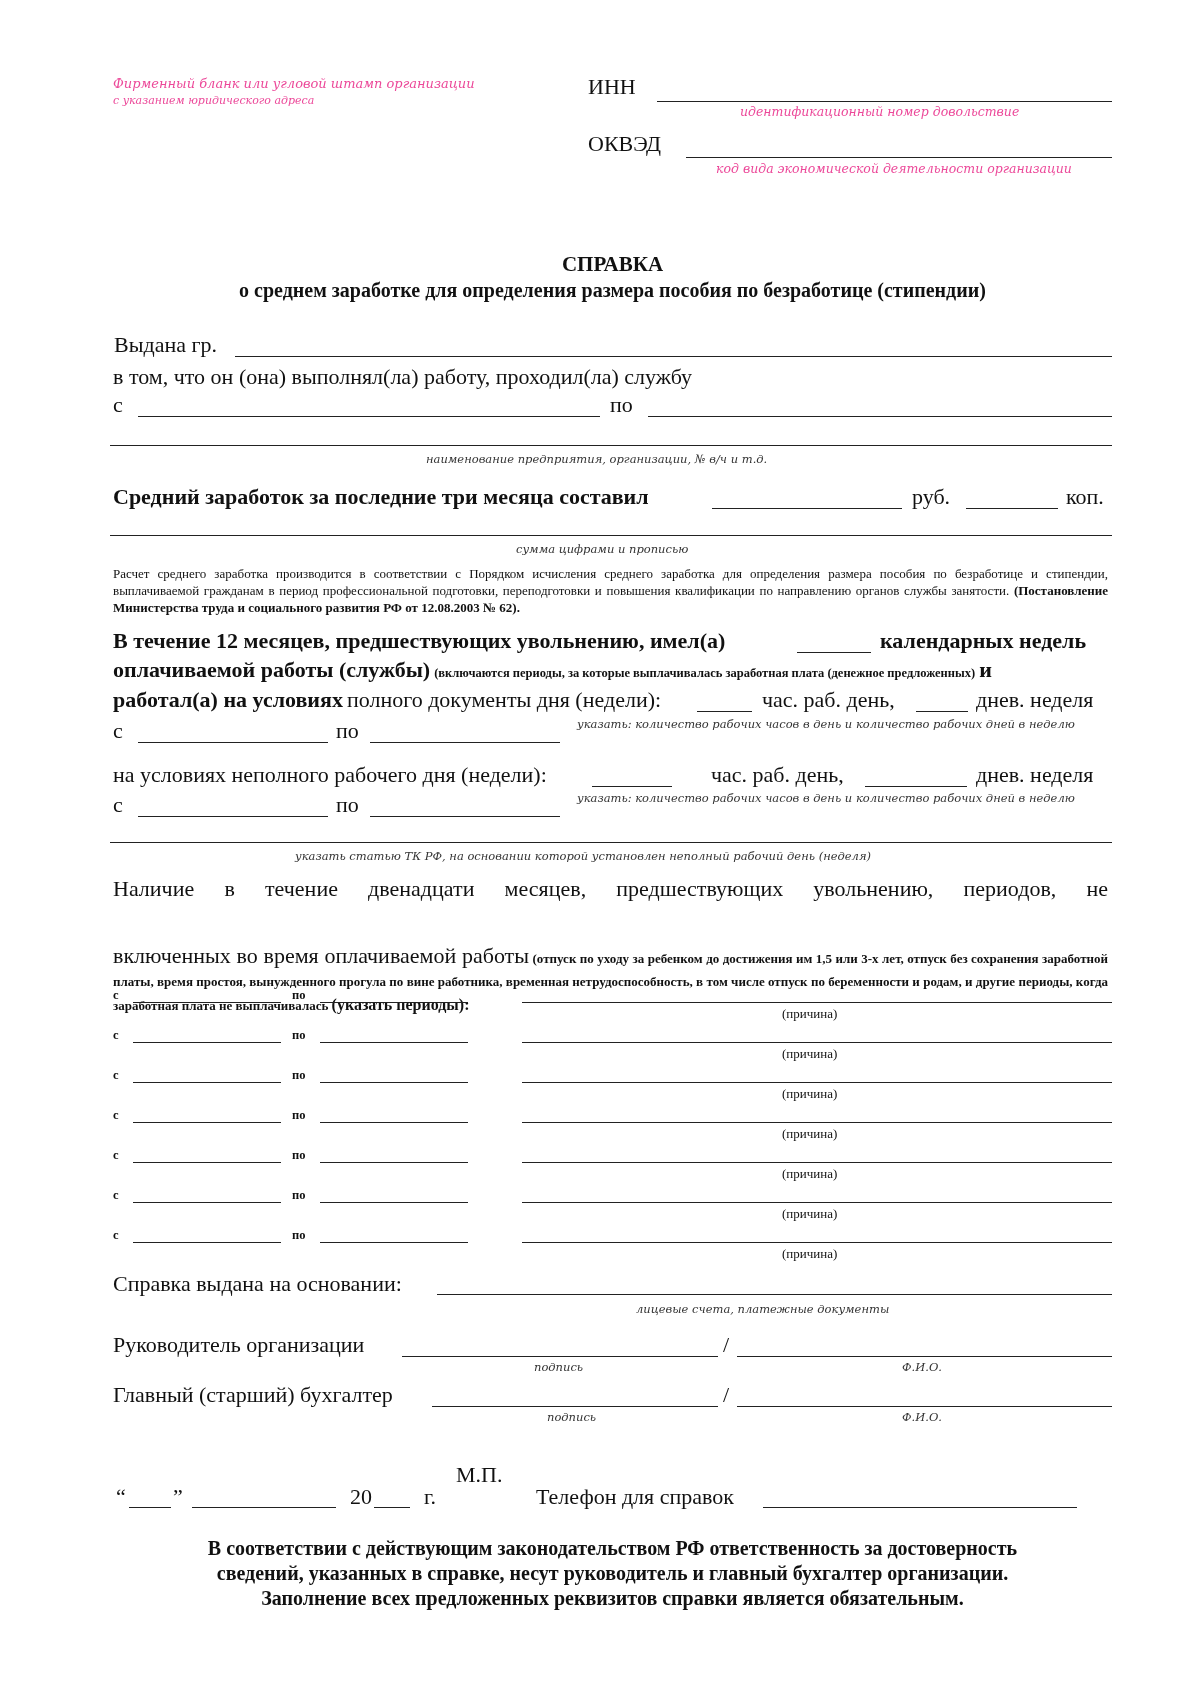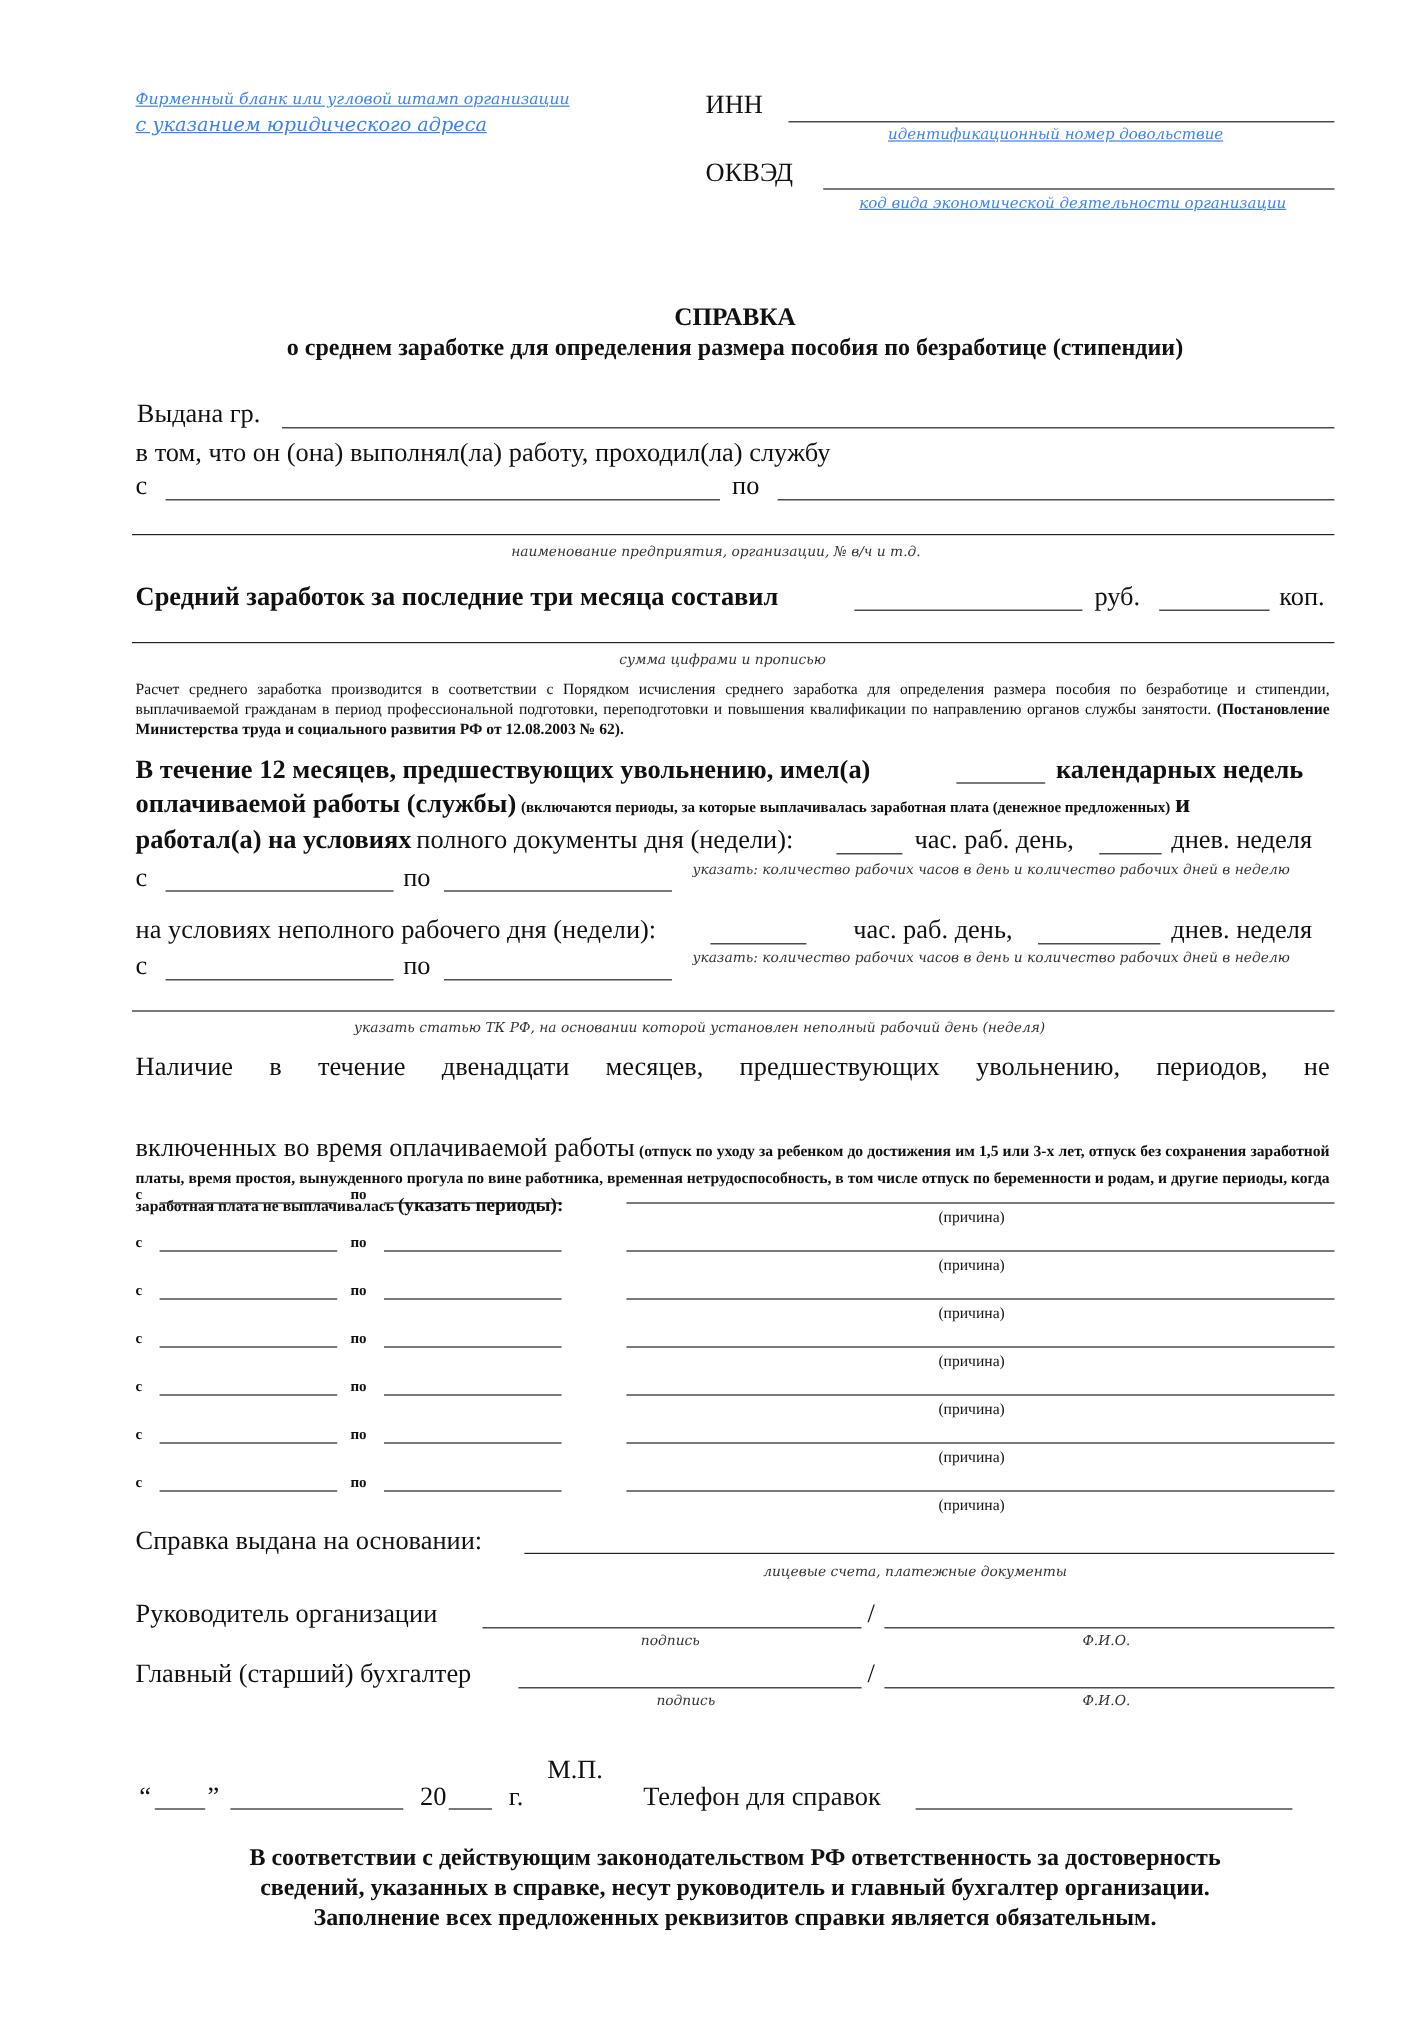--- a/index.html
+++ b/index.html
@@ -1,33 +1,33 @@
 <!DOCTYPE html>
 <html><head>
 <meta charset="utf-8">
 <style>
   html, body { margin:0; padding:0; background:#ffffff; }
   body { width:1190px; height:1684px; position:relative; overflow:hidden;
          font-family:"Liberation Serif", serif; color:#111; }
   .abs { position:absolute; white-space:nowrap; }
   .line { position:absolute; border-bottom:1.6px solid #222; height:0; }
-  .hint { font-family:"DejaVu Serif", serif; font-style:italic; font-size:12.5px; color:#3b82f6;text-decoration:underline; }
+  .hint { font-family:"DejaVu Serif", serif; font-style:italic; font-size:12.5px; color:#ec4899; }
   .hint-sm { font-family:"DejaVu Serif", serif; font-style:italic; font-size:11.5px; color:#333; }
   .t22 { font-size:22px; }
   .bold { font-weight:bold; }
   .small-bold { font-size:12.5px; font-weight:bold; }
   .note { position:absolute; left:113px; width:995px; font-size:13px; line-height:17px; text-align:justify; white-space:normal; }
   .center { text-align:center; }
 </style>
 </head>
 <body>
 
 <div>
   <span class="abs hint" style="left:113px;top:76px;font-size:13px;">Фирменный бланк или угловой штамп организации</span>
-  <span class="abs hint" style="left:113px;top:94px;font-size:16px;">с указанием юридического адреса</span>
+  <span class="abs hint" style="left:113px;top:94px;font-size:11px;">с указанием юридического адреса</span>
 </div>
 
 <span class="abs t22" style="left:588px;top:74px;">ИНН</span>
 <div class="line" style="left:657px;top:101px;width:455px;"></div>
 <span class="abs hint" style="left:740px;top:104px;">идентификационный номер довольствие</span>
 
 <span class="abs t22" style="left:588px;top:131px;">ОКВЭД</span>
 <div class="line" style="left:686px;top:157px;width:426px;"></div>
 <span class="abs hint" style="left:716px;top:161px;">код вида экономической деятельности организации</span>
 

